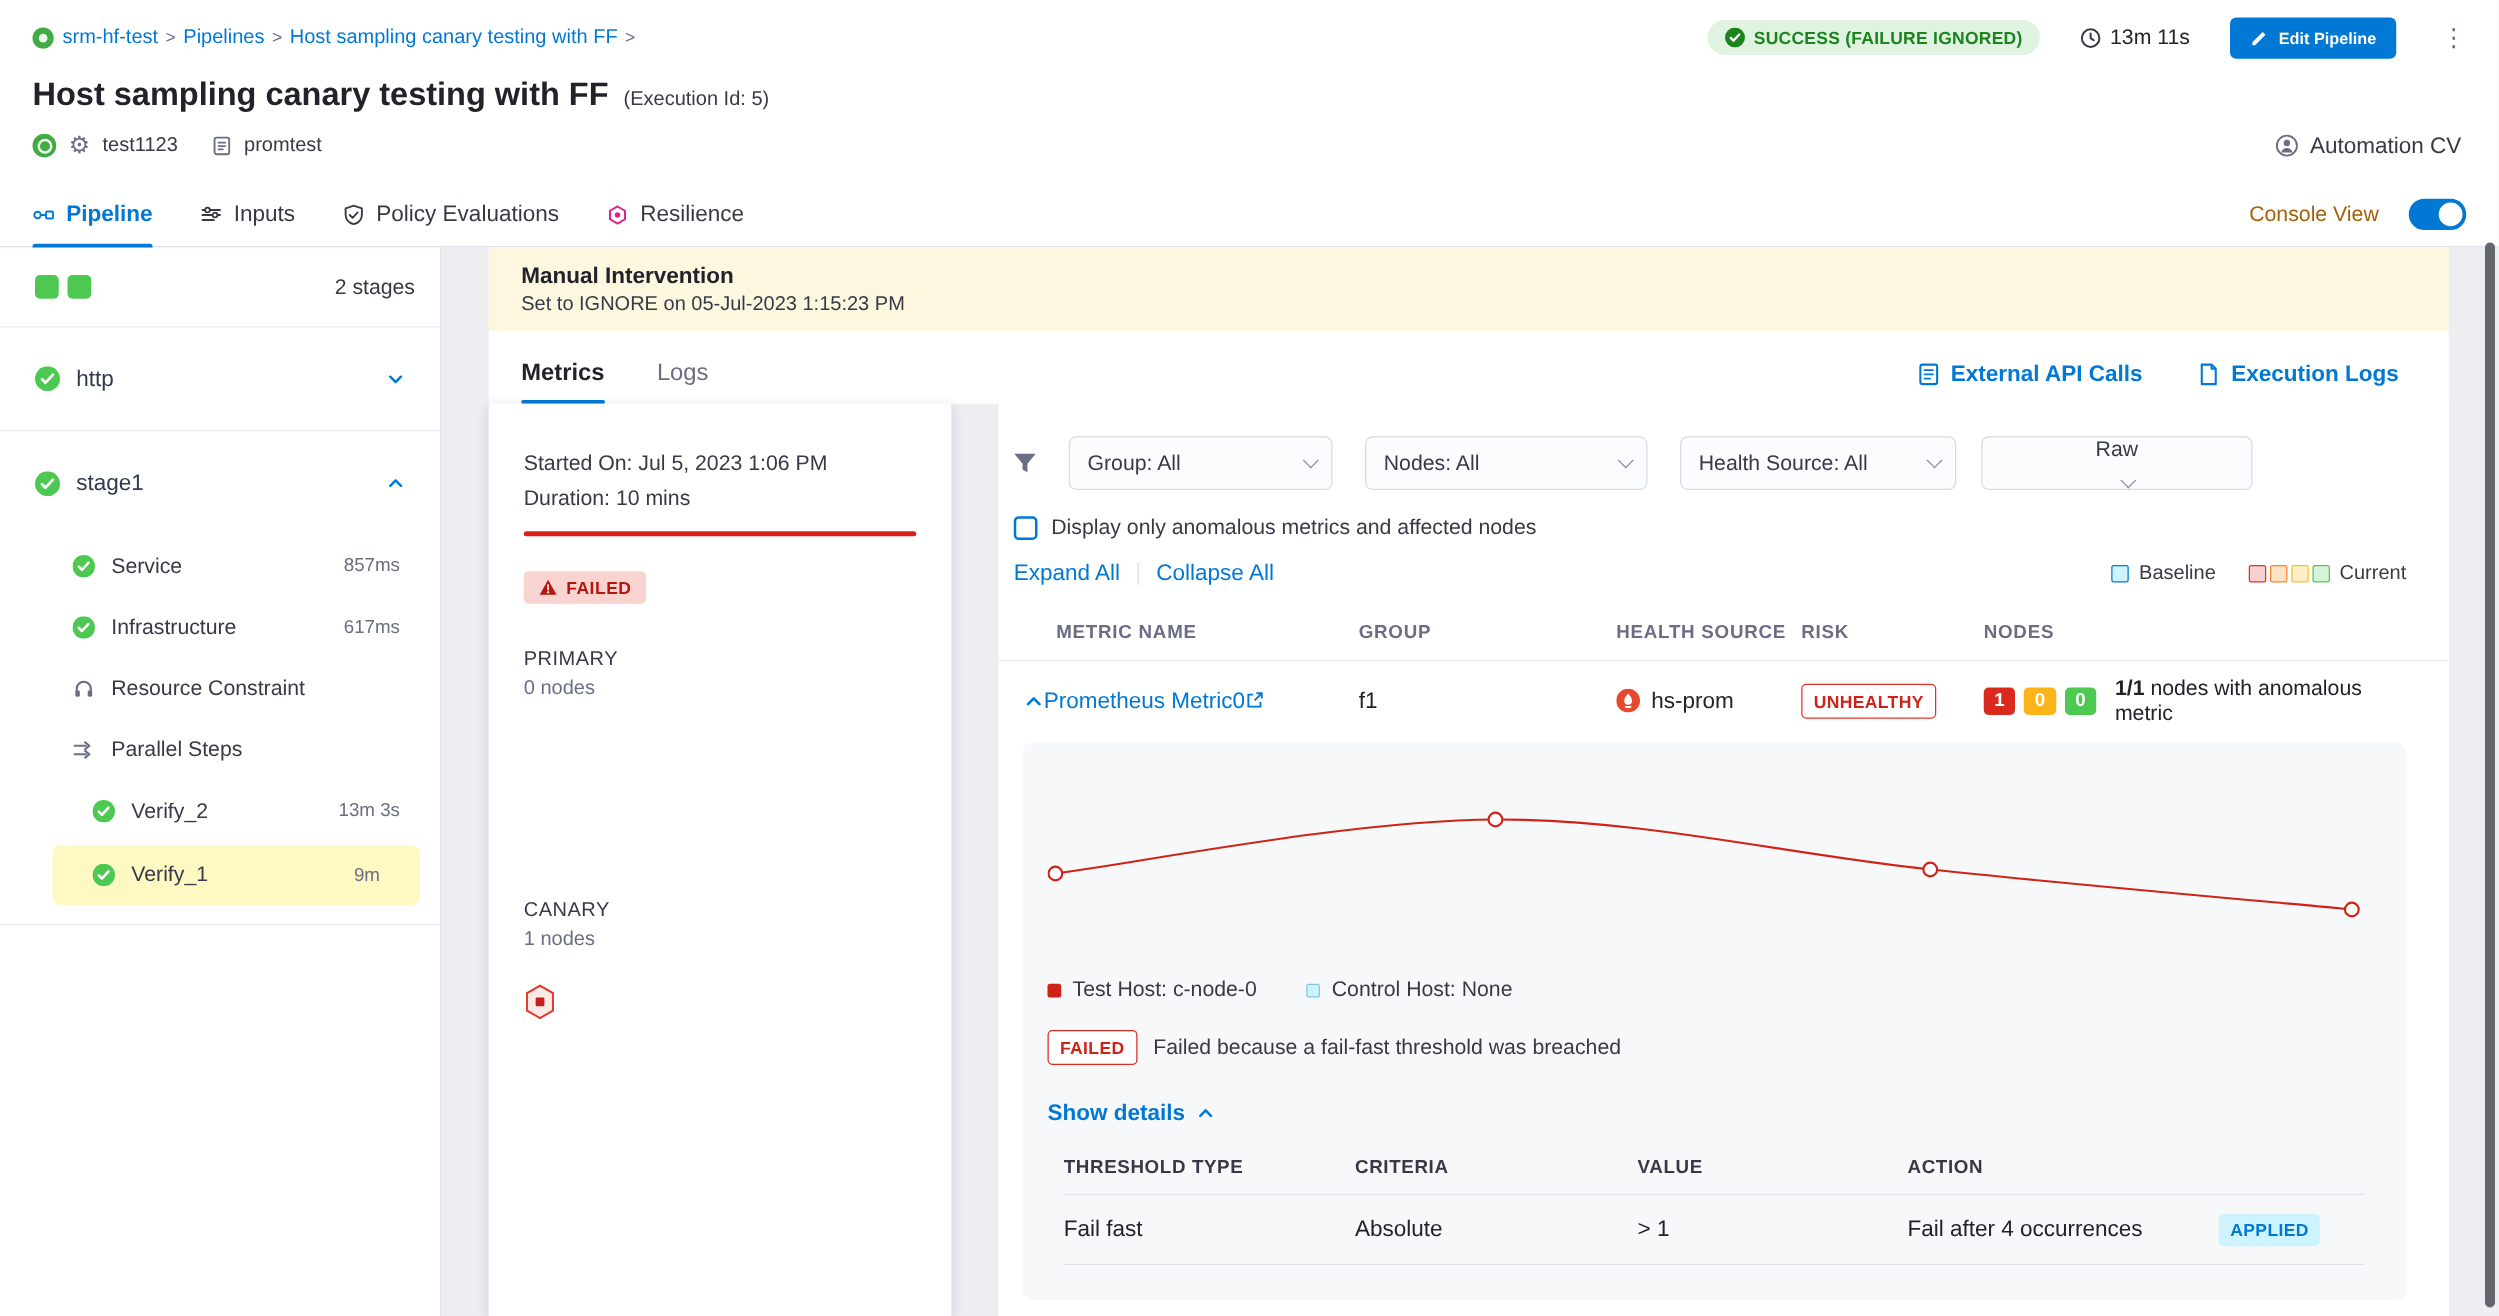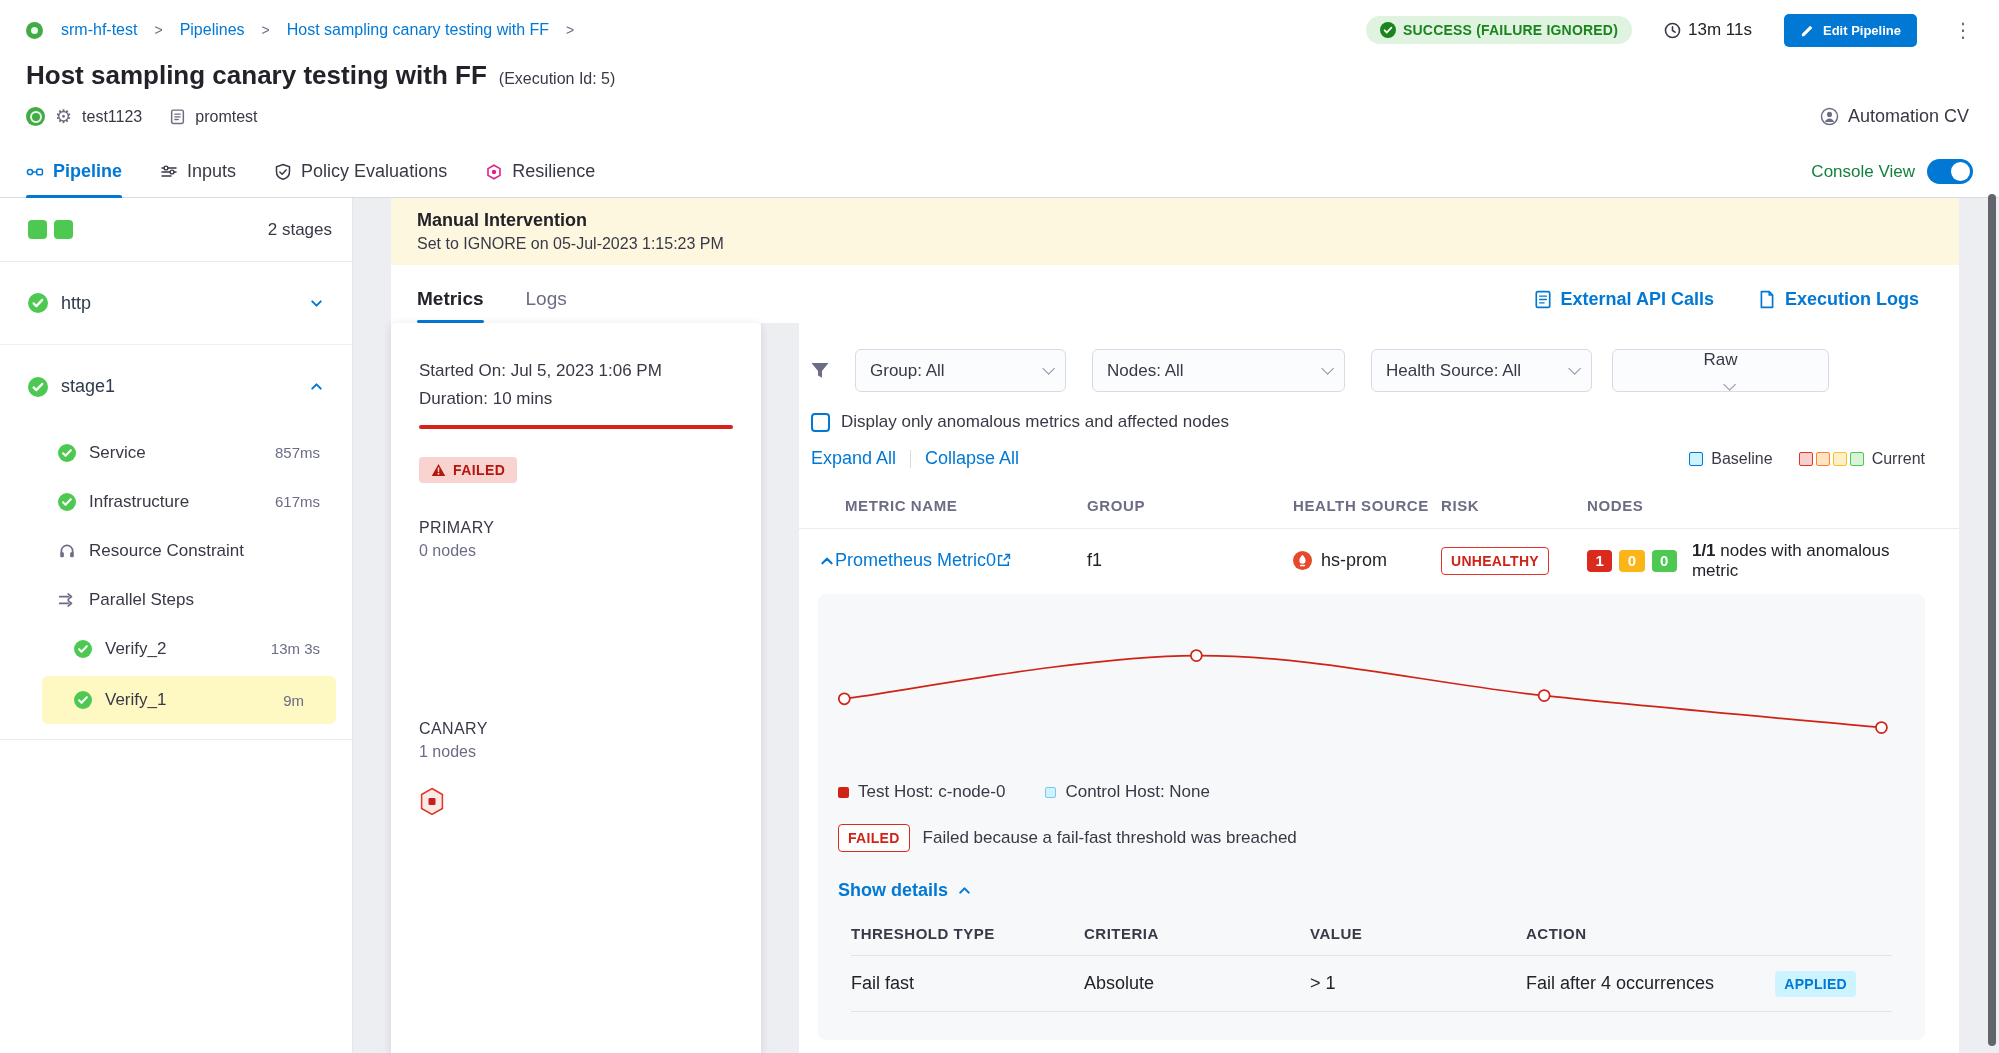--- a/index.html
+++ b/index.html
@@ -1,21 +1,21 @@
 <!DOCTYPE html>
 <html><head>
 <meta charset="utf-8">
 <style>
   * { box-sizing: border-box; margin: 0; padding: 0; }
   body { margin: 0; background: #e7e8ec; font-family: "Liberation Sans", "DejaVu Sans", sans-serif; }
   .app { position: relative; width: 1999px; height: 1053px; background: #fff; display: flex; flex-direction: column; overflow: hidden; color: #22222a; }
 
   
   .topbar { display: flex; align-items: center; padding: 14px 22px 0 26px; height: 46px; }
-  .crumbs { display: flex; align-items: center; gap: 16px; font-size: 16px; }
+  .crumbs { display: flex; align-items: center; gap: 5px; font-size: 16px; }
   .crumb { color: #0278d5; cursor: pointer; text-decoration: none; }
   .crumb-sep::before { content: ">"; color: #6b6d85; font-size: 14px; padding: 0 1px; }
   .org-dot { width: 17px; height: 17px; border-radius: 50%; background: #42ab45; display: inline-flex; align-items: center; justify-content: center; margin-right: 2px; }
   .org-dot::after { content: ""; width: 7px; height: 7px; border-radius: 50%; background: #e8fbe9; }
   .top-right { margin-left: auto; display: flex; align-items: center; gap: 32px; }
   .status-pill { display: inline-flex; align-items: center; gap: 7px; background: #dff3e0; color: #1b841d; font-size: 14px; font-weight: bold; letter-spacing: .2px; padding: 6px 14px; border-radius: 15px; }
   .elapsed { display: inline-flex; align-items: center; gap: 7px; font-size: 17px; color: #22222a; font-weight: 500; }
   .btn-primary { display: inline-flex; align-items: center; gap: 8px; background: #0278d5; color: #fff; font-size: 13px; font-weight: 600; border: none; border-radius: 5px; padding: 9px 16px; cursor: pointer; }
   .kebab { color: #6b6d85; font-size: 20px; cursor: pointer; padding: 0 4px; }
   .kebab::before { content: "\22EE"; }
@@ -29,21 +29,21 @@
   .svc-dot::after { content: ""; width: 8px; height: 8px; border: 2px solid #eafbe9; border-radius: 50%; }
   .gear::before { content: "\2699"; font-size: 19px; color: #6b6d85; }
   .meta-gap { width: 8px; }
   .meta-right { margin-left: auto; display: flex; align-items: center; gap: 9px; font-size: 18px; color: #383946; }
 
   
   .nav-tabs { margin-top: 18px; padding: 0 26px; border-bottom: 1px solid #d9dae5; display: flex; align-items: stretch; gap: 38px; height: 52px; }
   .nav-tab { display: flex; align-items: center; gap: 9px; font-size: 18px; color: #383946; cursor: pointer; position: relative; }
   .nav-tab.active { color: #0278d5; font-weight: bold; }
   .nav-tab.active::after { content: ""; position: absolute; left: 0; right: 0; bottom: -1px; height: 3px; background: #0278d5; border-radius: 2px 2px 0 0; }
-  .console-view { margin-left: auto; display: flex; align-items: center; gap: 12px; font-size: 17px; color: #15803d; }
+  .console-view { margin-left: auto; display: flex; align-items: center; gap: 24px; font-size: 17px; color: #a16207; }
   .toggle { width: 46px; height: 25px; border-radius: 13px; background: #0278d5; position: relative; cursor: pointer; }
   .toggle::after { content: ""; position: absolute; right: 3px; top: 3px; width: 19px; height: 19px; border-radius: 50%; background: #fff; }
 
   
   .workspace { flex: 1; display: flex; min-height: 0; background: #eceef2; }
 
   
   .exec-sidebar { width: 353px; background: #fff; border-right: 1px solid #e4e5ea; flex-shrink: 0; display: flex; flex-direction: column; }
   .stages-header { height: 64px; display: flex; align-items: center; padding: 0 20px 0 28px; border-bottom: 1px solid #e8e9ee; }
   .stage-sq { width: 19px; height: 19px; border-radius: 4px; background: #4dc952; margin-right: 7px; }
@@ -85,21 +85,21 @@
   .grp-nodes { margin-top: 5px; font-size: 16px; color: #6b6d85; }
   .grp-label.canary { margin-top: 160px; }
   .hexwrap { margin-top: 26px; }
 
   
   .metrics-area { flex: 1; min-width: 0; background: #fff; padding-top: 26px; overflow: hidden; }
   .filter-row { display: flex; align-items: center; padding-left: 10px; }
   .dd { height: 43px; border: 1px solid #d9dae5; border-radius: 6px; background: #fbfcfd; display: inline-flex; align-items: center; justify-content: space-between; padding: 0 14px; font-size: 17px; color: #383946; cursor: pointer; }
   .dd .chev { width: 9px; height: 9px; border-right: 1.8px solid #9293a4; border-bottom: 1.8px solid #9293a4; transform: rotate(45deg) translateY(-3px); margin-left: 14px; }
   .dd.g { width: 211px; margin-left: 24px; }
-  .dd.n { width: 253px; margin-left: 26px; }
+  .dd.n { width: 226px; margin-left: 26px; }
   .dd.h { width: 221px; margin-left: 26px; }
   .dd.r { width: 217px; margin-left: 20px; flex-direction: column; }
   .chk-row { margin-top: 20px; padding-left: 12px; display: flex; align-items: center; gap: 11px; font-size: 17px; color: #383946; }
   .checkbox { width: 19px; height: 19px; border: 2px solid #0278d5; border-radius: 4px; background: #fff; cursor: pointer; flex-shrink: 0; }
   .expand-row { margin-top: 16px; padding: 0 34px 0 12px; display: flex; align-items: center; }
   .linkish { font-size: 18px; color: #0278d5; cursor: pointer; }
   .vbar { width: 1px; height: 18px; background: #d9dae5; margin: 0 14px; }
   .legend { margin-left: auto; display: flex; align-items: center; gap: 8px; font-size: 16px; color: #383946; justify-content: center; }
   .sw { width: 14px; height: 14px; border-radius: 2px; }
   .sw.baseline { background: #cdf4fe; border: 1.6px solid #0278d5; }

